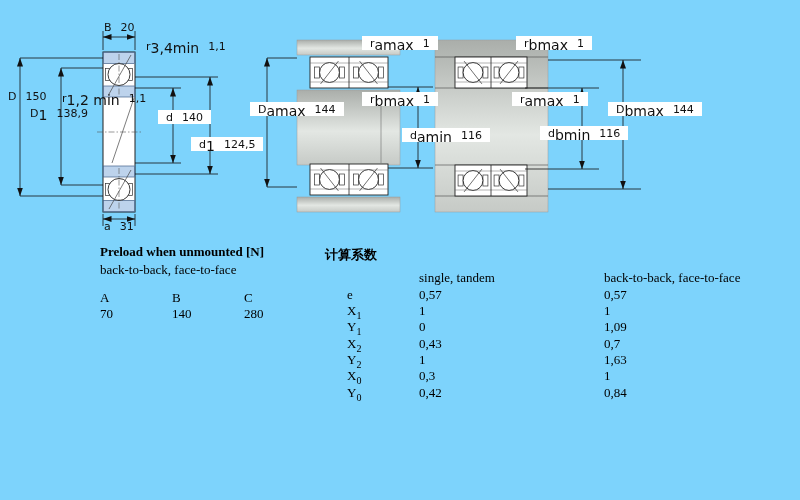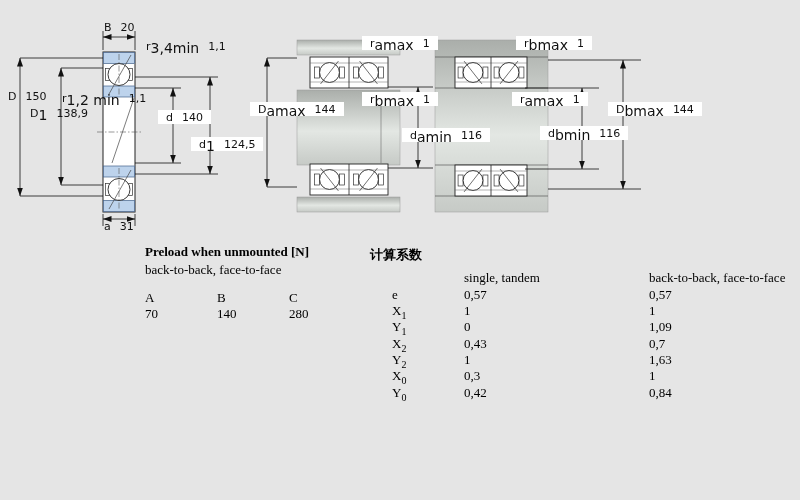--- a/index.html
+++ b/index.html
@@ -1,26 +1,26 @@
 <!DOCTYPE html>
 <html><head>
 <meta charset="utf-8">
 <style>
   html,body{margin:0;padding:0;background:#fff;}
-  #stage{position:relative;width:800px;height:500px;background:#e5e5e5;overflow:hidden;
+  #stage{position:relative;width:800px;height:500px;background:#7dd3fc;overflow:hidden;
          font-family:"DejaVu Sans",sans-serif;color:#111;}
   #linework{position:absolute;left:0;top:0;}
   
   .dim{position:absolute;font-size:11px;line-height:13px;white-space:nowrap;color:#111;}
   .dim.bg{background:#fff;padding:0 8px;}
   .dim .s{font-size:14px;position:relative;top:3px;letter-spacing:0;}
   .dim .v{margin-left:9px;}
   
   .ser{font-family:"Liberation Serif","DejaVu Serif",serif;font-size:13px;line-height:15px;color:#000;}
-  .abs{position:absolute;white-space:nowrap;margin-left:45px;}
+  .abs{position:absolute;white-space:nowrap;}
   .bold{font-weight:bold;}
   .fsub{font-size:10px;}
 </style>
 </head>
 <body>
 
 <div id="stage">
 
   <svg id="linework" width="800" height="240">
     <defs>

